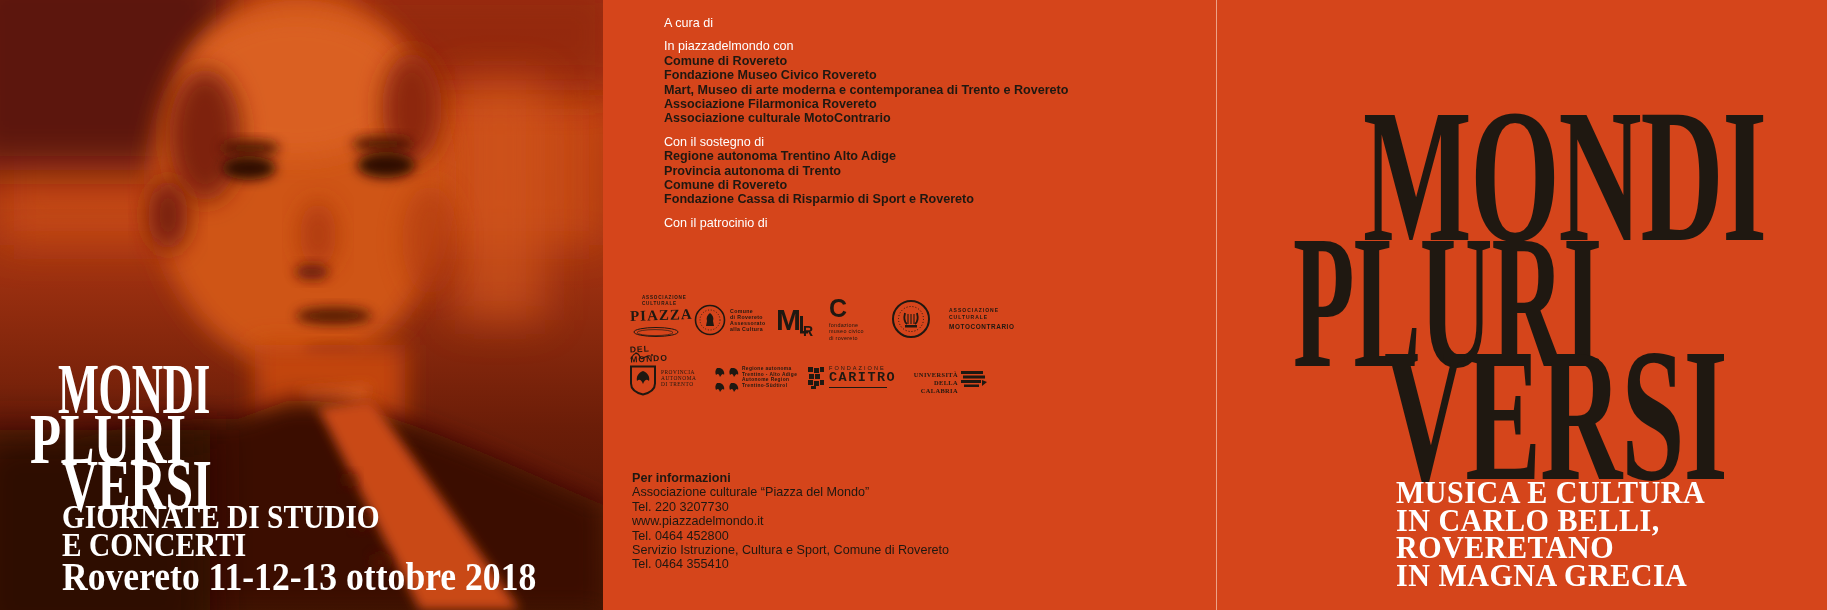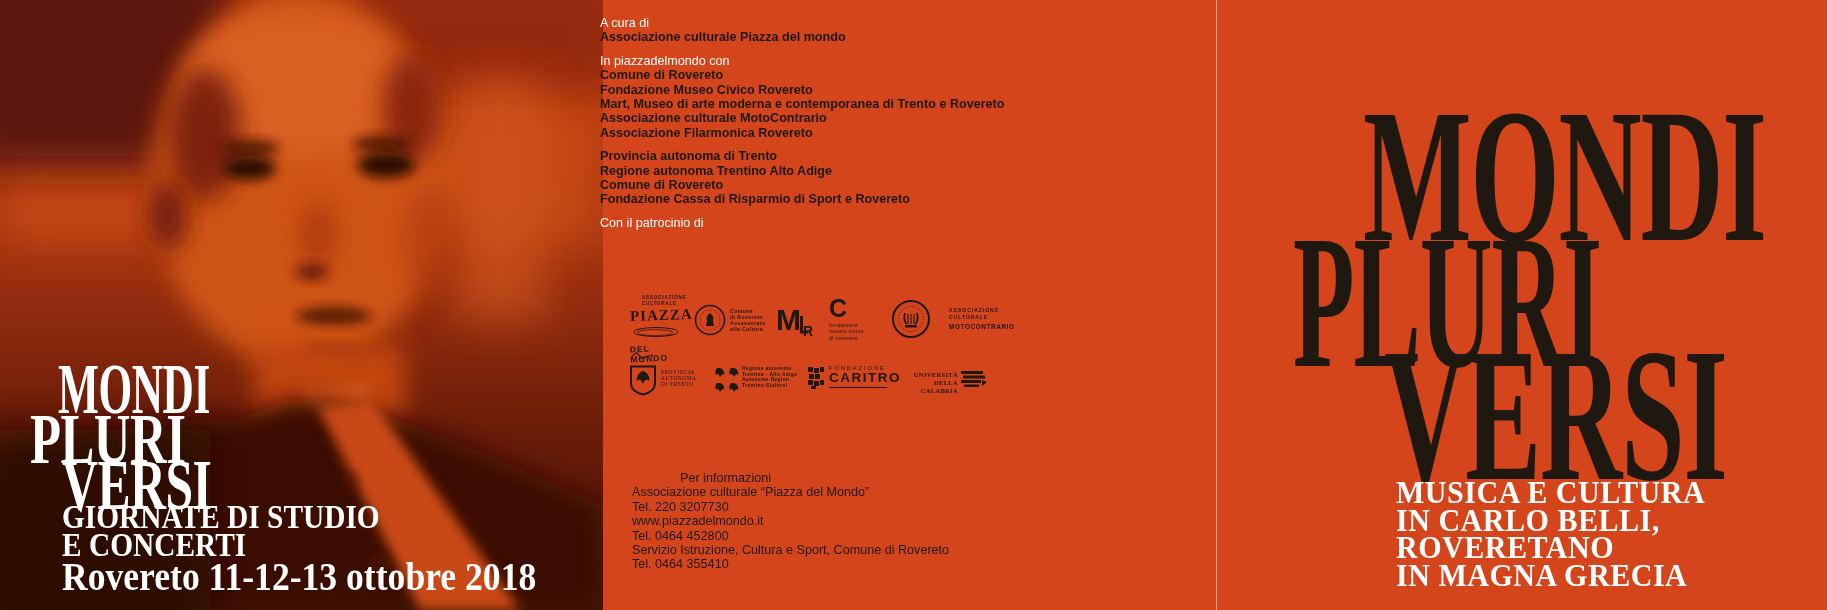--- a/index.html
+++ b/index.html
@@ -28,27 +28,27 @@
   
   .slab{
     position:absolute;font-family:"Liberation Serif","DejaVu Serif",serif;
     font-weight:700;color:#fff;white-space:nowrap;transform-origin:0 0;
   }
   .slab-left{left:62px;top:503px;font-size:33px;line-height:28px;transform:scaleX(.89);}
   .slab-left .date{font-size:40px;line-height:36px;}
   .slab-right{left:1396px;top:479px;font-size:31px;line-height:27.5px;letter-spacing:.5px;transform:scaleX(.97);}
 
   
-  .credits{position:absolute;left:600px;top:16px;font-size:12.6px;line-height:14.4px;}
+  .credits{position:absolute;left:664px;top:16px;font-size:12.6px;line-height:14.4px;}
   .credits .sec{margin:0 0 9px 0;}
   .credits .hd{color:#fff;font-weight:400;}
   .credits .item{color:#1f1811;font-weight:700;}
 
   .info{position:absolute;left:632px;top:471px;font-size:12.6px;line-height:14.4px;color:#1f1811;}
-  .info .hd{font-weight:400;margin-left:48px;}
+  .info .hd{font-weight:700;}
 
   
   .logo{position:absolute;color:#1f1811;}
   .tinytxt{font-weight:700;line-height:1.15;letter-spacing:.4px;}
   .piazza{left:630px;top:295px;width:60px;}
   .piazza .assoc{font-size:4.6px;letter-spacing:.8px;line-height:1.2;margin-left:12px;font-weight:700;}
   .piazza .big{font-family:"Liberation Serif",serif;font-size:15px;font-weight:700;letter-spacing:1px;transform:rotate(-2deg);margin-top:1px;}
   .piazza .oval{margin:-2px 0 0 2px;}
   .piazza .sub{font-size:8.5px;font-weight:700;letter-spacing:1px;transform:rotate(-3deg);margin-top:1px;}
   .comune-emblem{left:694px;top:304px;}
@@ -62,21 +62,21 @@
   .moto .l1{font-size:5px;letter-spacing:1px;font-weight:700;line-height:1.3;}
   .moto .l3{font-size:6.4px;letter-spacing:.6px;font-weight:700;margin-top:3px;}
   .squiggle{left:629px;top:349px;}
   .prov-shield{left:629px;top:365px;}
   .prov-cap{left:661px;top:369px;font-size:5.4px;font-family:"Liberation Serif",serif;letter-spacing:.5px;}
   .reg-shields{left:714px;top:366px;}
   .reg-cap{left:742px;top:366px;font-size:4.8px;}
   .caritro-icon{left:807px;top:366px;}
   .caritro-txt{left:829px;top:365px;}
   .caritro-txt .l1{font-size:5.6px;letter-spacing:2px;font-weight:400;}
-  .caritro-txt .l2{font-size:13.5px;font-weight:700;letter-spacing:1.5px;line-height:1.05;}
+  .caritro-txt .l2{font-size:13.5px;font-weight:700;letter-spacing:1.5px;line-height:1.05;font-family:Liberation Mono, monospace;}
   .caritro-txt .rule{width:58px;height:1px;background:#1f1811;margin-top:1.5px;}
   .unical-txt{left:898px;top:371px;width:60px;text-align:right;font-family:"Liberation Serif",serif;}
   .unical-txt .l{font-size:6.4px;font-weight:700;letter-spacing:.4px;line-height:1.25;}
   .unical-icon{left:961px;top:370px;}
 
   
   .fold{position:absolute;left:1216px;top:0;width:1px;height:610px;background:rgba(255,238,226,.55);}
 </style>
 </head>
 <body>
@@ -139,33 +139,33 @@
 
   <div class="slab slab-left">
     <div>GIORNATE DI STUDIO</div>
     <div>E CONCERTI</div>
     <div class="date">Rovereto 11-12-13 ottobre 2018</div>
   </div>
 
   <div class="credits">
     <div class="sec">
       <div class="hd">A cura di</div>
-      <div class="item">Associazione culturale Piazza del mondo</div>
     </div>
     <div class="sec">
       <div class="hd">In piazzadelmondo con</div>
       <div class="item">Comune di Rovereto</div>
       <div class="item">Fondazione Museo Civico Rovereto</div>
       <div class="item">Mart, Museo di arte moderna e contemporanea di Trento e Rovereto</div>
+      <div class="item">Associazione Filarmonica Rovereto</div>
       <div class="item">Associazione culturale MotoContrario</div>
-      <div class="item">Associazione Filarmonica Rovereto</div>
     </div>
     <div class="sec">
+      <div class="hd">Con il sostegno di</div>
+      <div class="item">Regione autonoma Trentino Alto Adige</div>
       <div class="item">Provincia autonoma di Trento</div>
-      <div class="item">Regione autonoma Trentino Alto Adige</div>
       <div class="item">Comune di Rovereto</div>
       <div class="item">Fondazione Cassa di Risparmio di Sport e Rovereto</div>
     </div>
     <div class="sec">
       <div class="hd">Con il patrocinio di</div>
     </div>
   </div>
 
   <div class="logo piazza">
     <div class="assoc">

